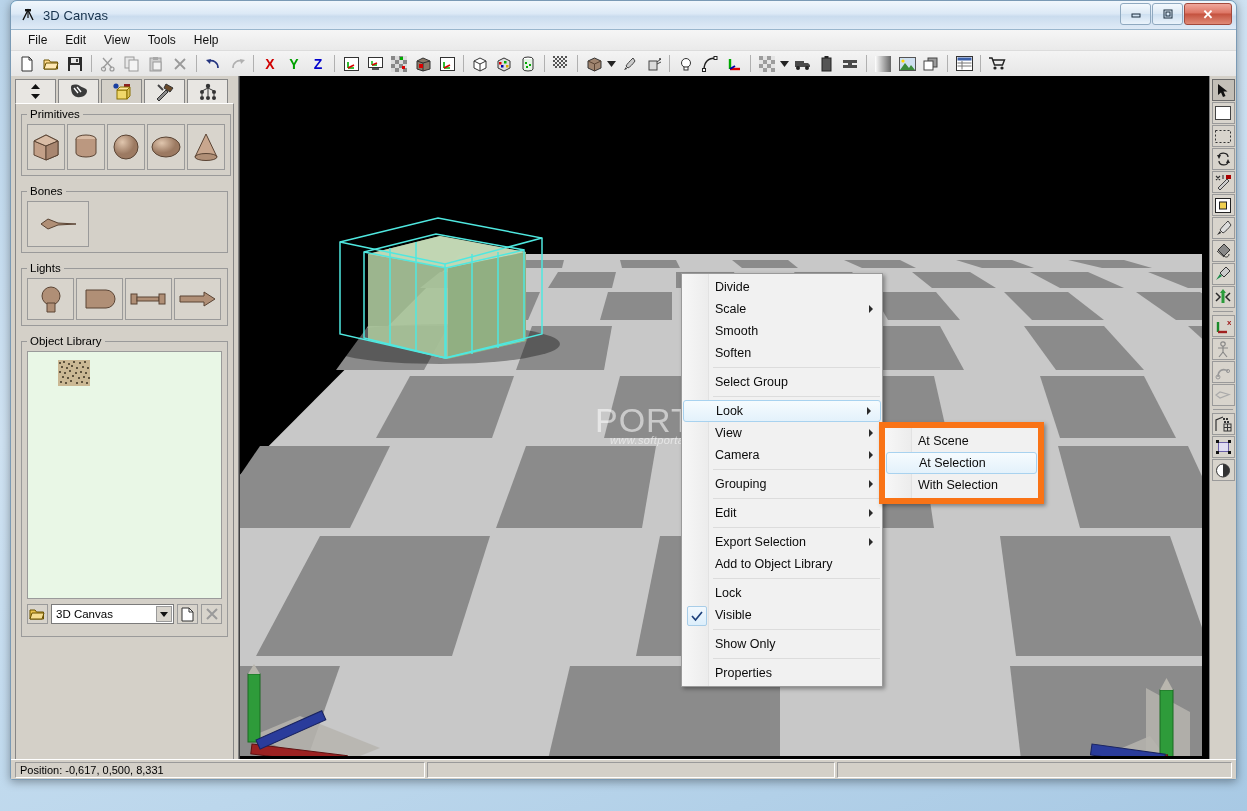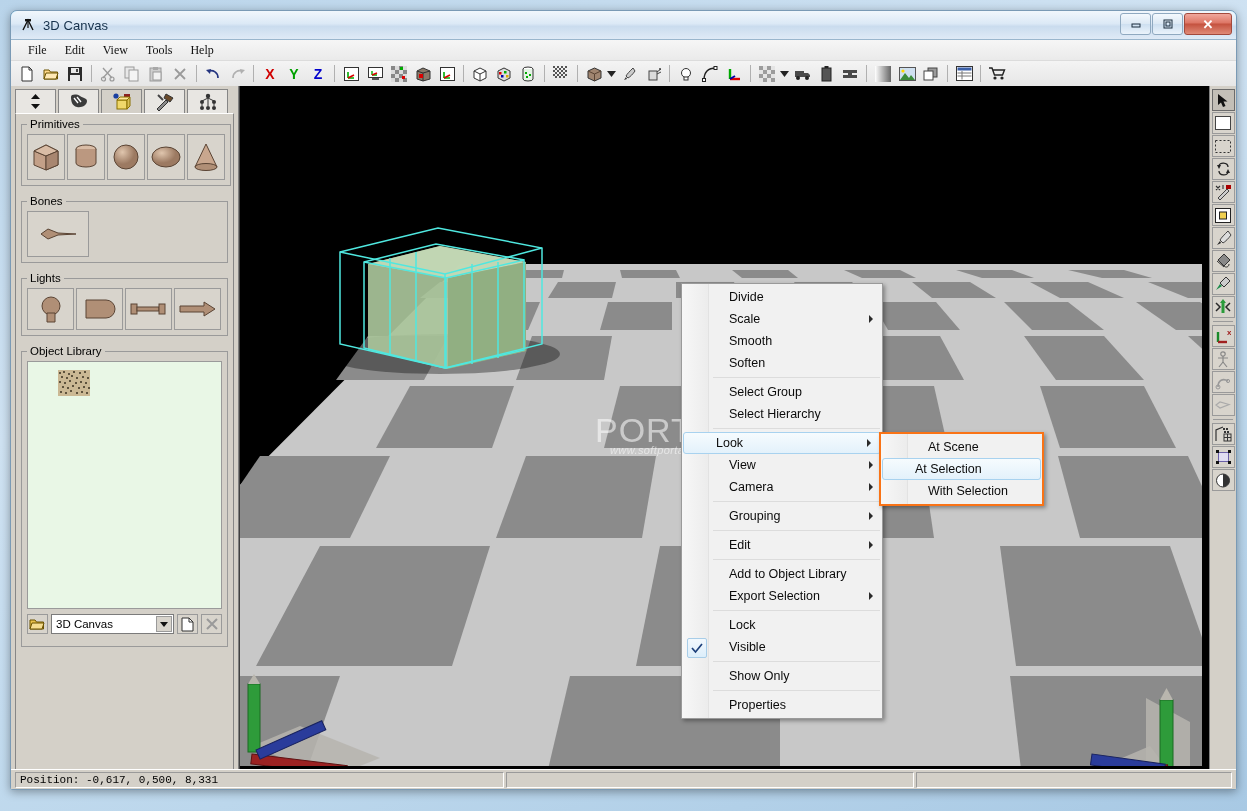--- a/index.html
+++ b/index.html
@@ -8,21 +8,21 @@
     overflow: hidden;
     font-family: "Liberation Sans", sans-serif;
   }
   body {
     background: linear-gradient(160deg, #b9d4ea 0%, #cfe2f2 35%, #bcd7ec 70%, #a8c9e4 100%);
   }
 
   
   #window {
     position: absolute;
-    left: 10px; top: 10px;
+    left: 10px; top: 0;
     width: 1227px; height: 780px;
     border-radius: 7px 7px 3px 3px;
     background: #7dd3fc;
     box-shadow: 0 2px 10px rgba(0,0,0,.35);
     border: 1px solid #7a9ab5;
     box-sizing: border-box;
   }
   #titlebar {
     position: relative;
     height: 28px;
@@ -66,21 +66,20 @@
     background: #f0f0f0;
     display: flex; align-items: center;
     padding-left: 8px;
     border-bottom: 1px solid #dcdcdc;
     background: linear-gradient(to bottom,#f6f6f6,#eaeaea);
   }
   .menu-item {
     font-size: 12px; color: #101010;
     padding: 2px 9px;
     cursor: default;
-    font-family: Liberation Serif, serif;
   }
 
   
   #toolbar {
     height: 25px;
     background: linear-gradient(to bottom,#f4f4f4,#e6e6e6);
     border-bottom: 1px solid #b9b9b9;
     display: flex; align-items: center;
     padding-left: 4px;
     gap: 0px;
@@ -269,21 +268,21 @@
   .statcell {
     height: 16px;
     border: 1px solid #9a9a9a;
     border-right-color: #fff; border-bottom-color: #fff;
     font-size: 11px;
     color: #000;
     display: flex; align-items: center;
     padding-left: 4px;
     box-sizing: border-box;
   }
-  #stat-position { width: 489px; font-family: Liberation Mono, monospace; }
+  #stat-position { width: 410px; }
   #stat-b { width: 408px; }
   #stat-c { flex: 1; }
 
   
   #ctxmenu {
     position: absolute;
     left: 441px; top: 197px;
     width: 202px;
     background: #f1f1f1;
     border: 1px solid #9a9a9a;
@@ -297,21 +296,21 @@
     content: "";
     position: absolute; left: 0; top: 0; bottom: 0;
     width: 26px;
     background: linear-gradient(to right,#f7f7f7,#ececec);
     border-right: 1px solid #e2e2e2;
   }
   .mi {
     position: relative;
     height: 22px;
     display: flex; align-items: center;
-    padding-left: 47px;
+    padding-left: 33px;
     color: #0b0b0b;
     cursor: default;
     z-index: 2;
   }
   .mi.hl {
     background: linear-gradient(to bottom,#f6fbfe,#e3f1fb);
     border: 1px solid #a8d2ef;
     border-radius: 3px;
     height: 22px;
     margin: 0 1px;
@@ -338,21 +337,21 @@
     height: 1px;
     background: #dcdcdc;
     margin: 3px 2px 3px 31px;
     position: relative; z-index: 2;
   }
   #submenu {
     position: absolute;
     left: 639px; top: 346px;
     width: 165px;
     background: #f1f1f1;
-    border: 2px solid #f97316;
+    border: 6px solid #f97316;
     box-shadow: 2px 2px 4px rgba(0,0,0,.35);
     padding: 2px 0;
     z-index: 70;
     font-size: 12.5px;
     box-sizing: border-box;
     text-align: right;
   }
   #submenu::before {
     content: "";
     position: absolute; left: 0; top: 0; bottom: 0;
@@ -1067,23 +1066,20 @@
         <div class="mi">
             <span>Smooth</span>
           </div>
         <div class="mi">
             <span>Soften</span>
           </div>
         <div class="msep"></div>
         <div class="mi">
             <span>Select Group</span>
           </div>
-        <div class="mi">
-            <span>Select Hierarchy</span>
-          </div>
         <div class="msep"></div>
         <div class="mi hl">
             <span>Look</span>
             <span class="arrow"></span>
           </div>
         <div class="mi">
             <span>View</span>
             <span class="arrow"></span>
           </div>
         <div class="mi">
@@ -1095,25 +1091,25 @@
             <span>Grouping</span>
             <span class="arrow"></span>
           </div>
         <div class="msep"></div>
         <div class="mi">
             <span>Edit</span>
             <span class="arrow"></span>
           </div>
         <div class="msep"></div>
         <div class="mi">
-            <span>Add to Object Library</span>
-          </div>
-        <div class="mi">
             <span>Export Selection</span>
             <span class="arrow"></span>
+          </div>
+        <div class="mi">
+            <span>Add to Object Library</span>
           </div>
         <div class="msep"></div>
         <div class="mi">
             <span>Lock</span>
           </div>
         <div class="mi">
           <span class="check">
               <svg width="12" height="11" viewBox="0 0 12 11">
                 <path d="M1 5 L4.5 9 L11 1" stroke="#1c3f7a" stroke-width="1.7" fill="none"></path>
               </svg>

